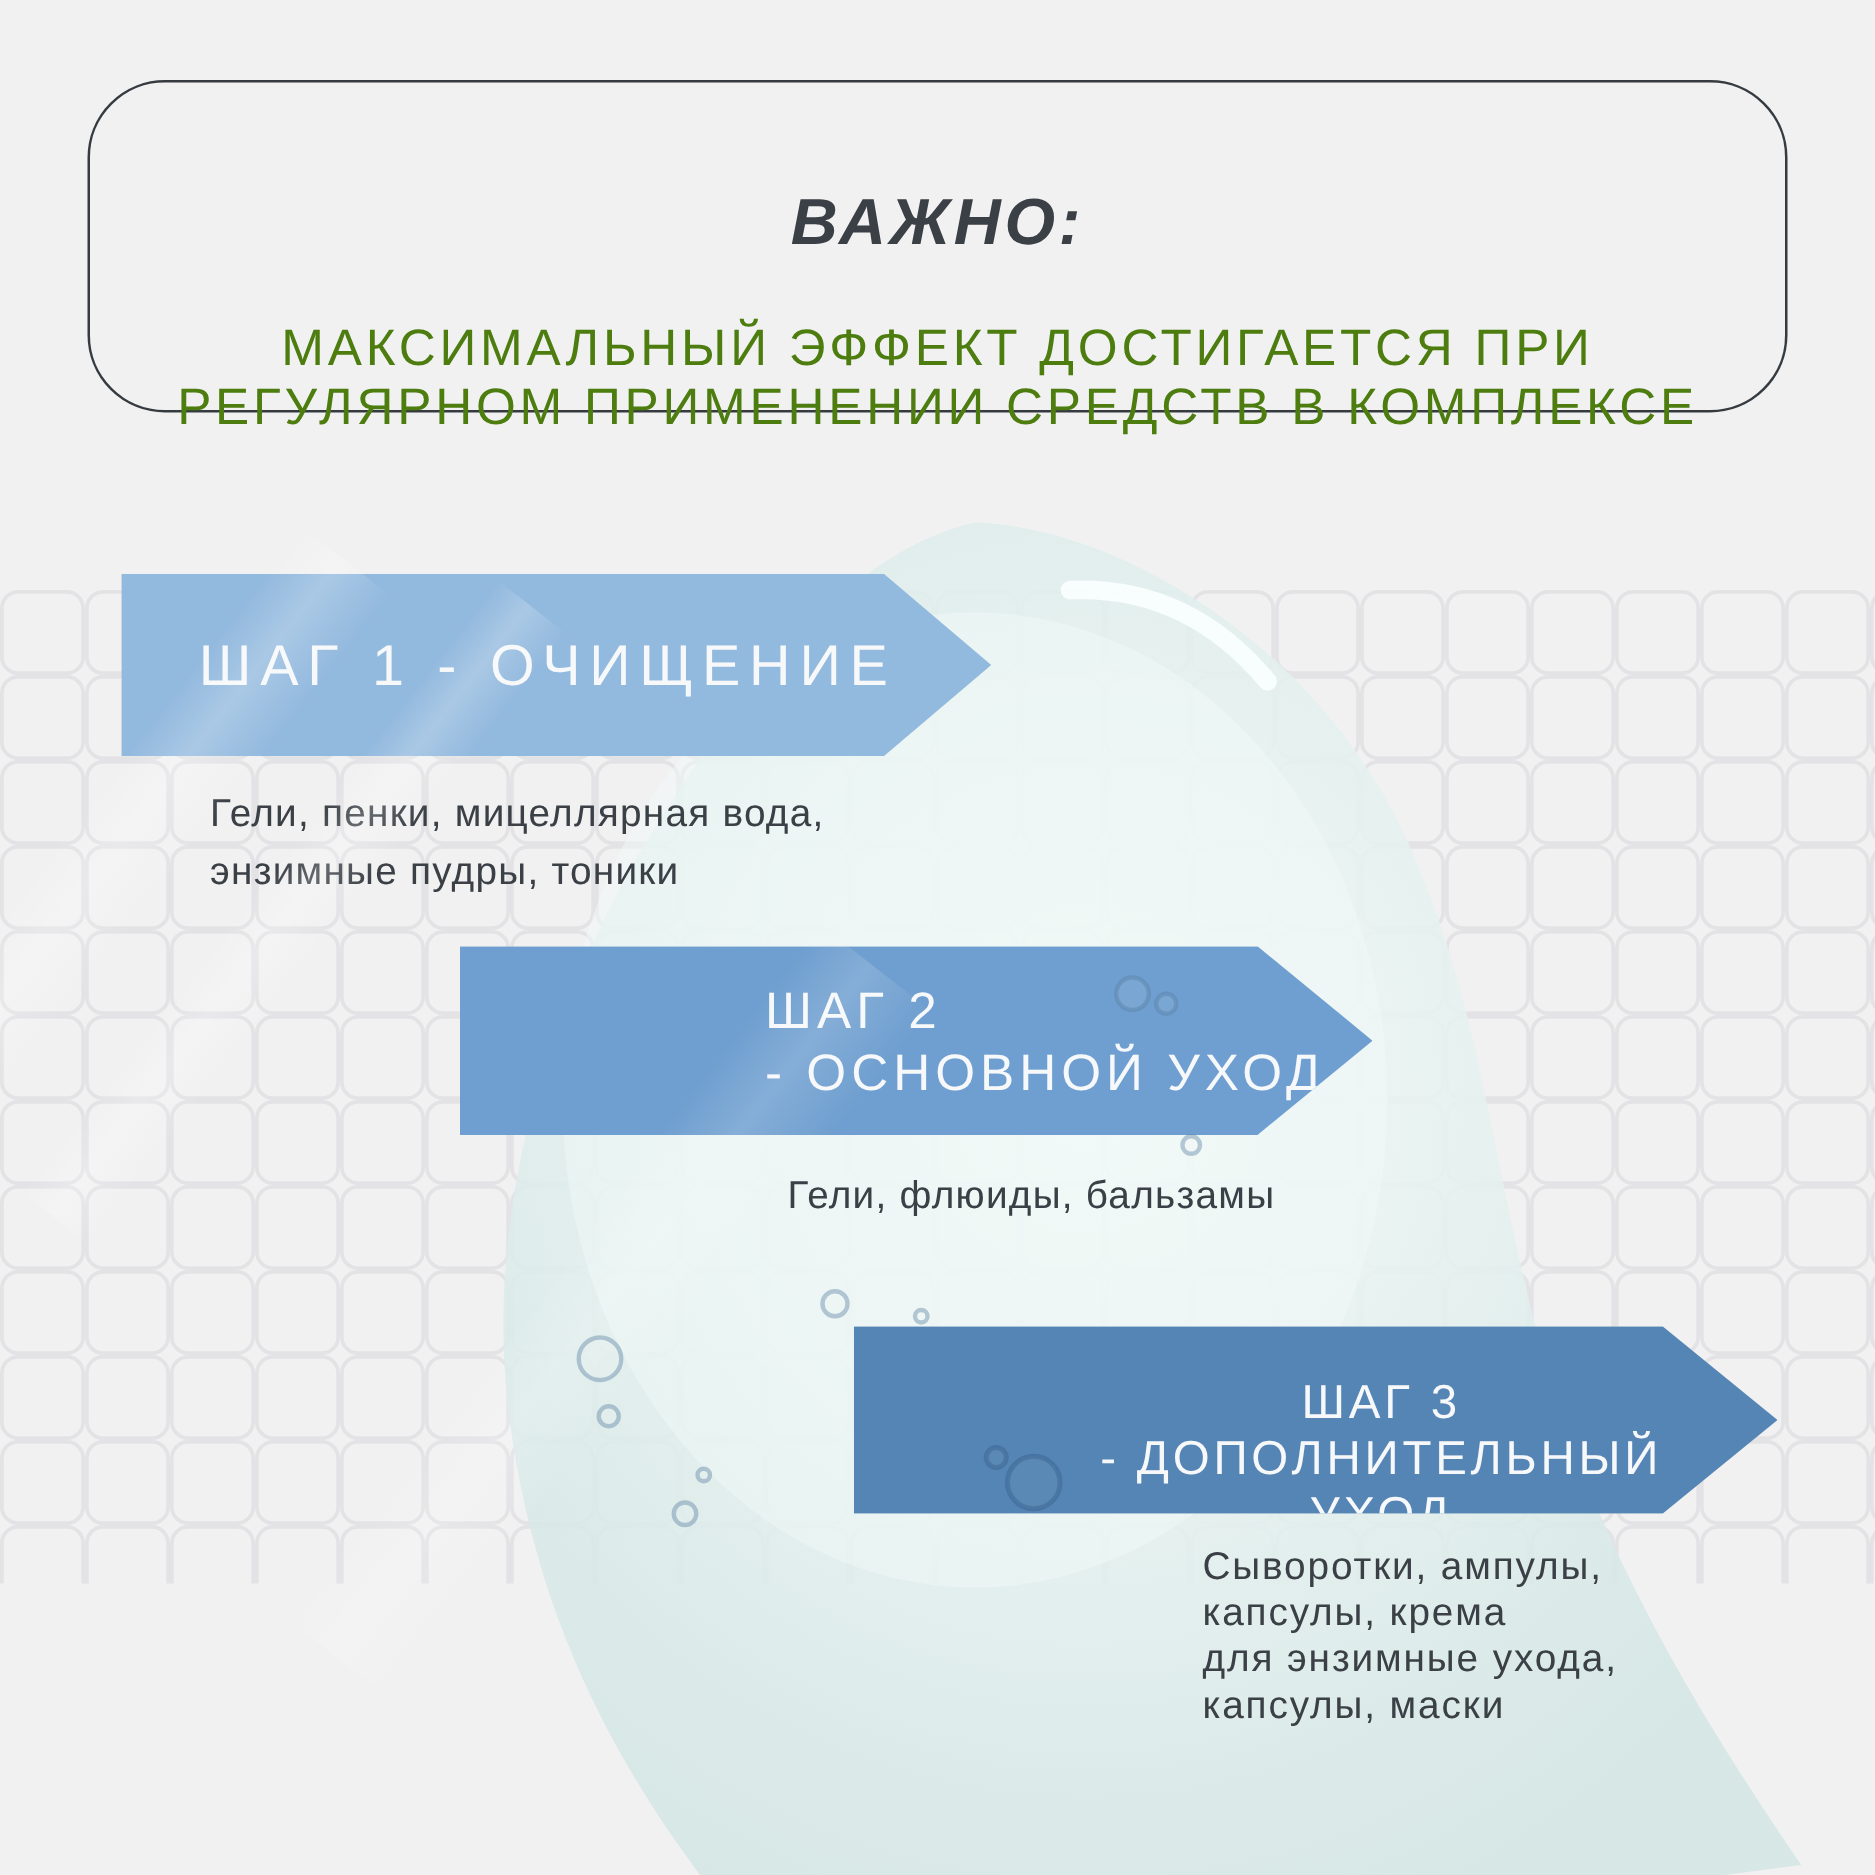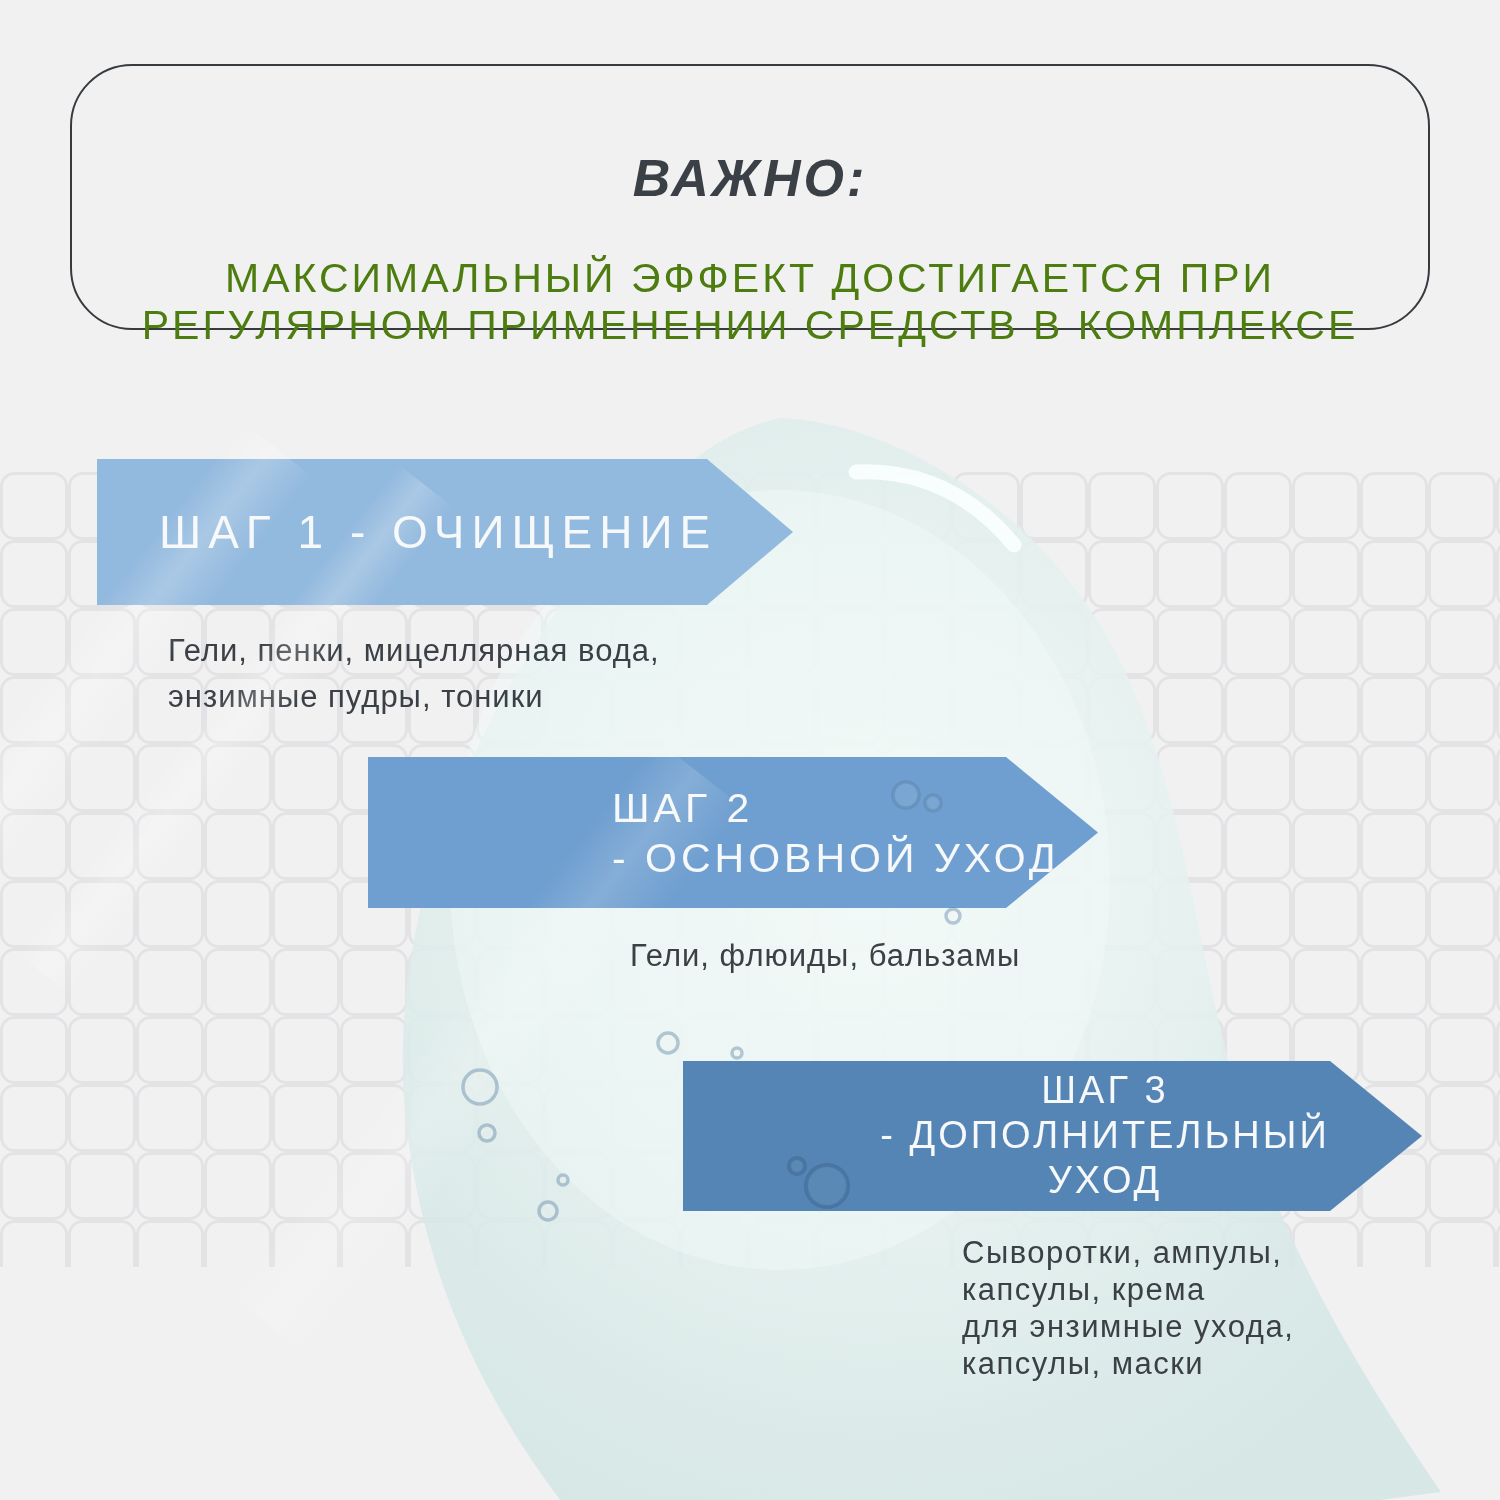--- a/index.html
+++ b/index.html
@@ -35,21 +35,21 @@
     clip-path:polygon(0 0, calc(100% - 92px) 0, 100% 50%, calc(100% - 92px) 100%, 0 100%);
     color:#f6f8fa;
   }
   .banner .banner-text{white-space:nowrap;}
   #banner-1{left:97px;top:459px;width:696px;height:146px;
     clip-path:polygon(0 0, calc(100% - 86px) 0, 100% 50%, calc(100% - 86px) 100%, 0 100%);}
   #banner-1 .banner-text{padding-left:62px;font-size:46px;letter-spacing:7px;line-height:146px;}
   #banner-2{left:368px;top:757px;width:730px;height:151px;}
   #banner-2 .banner-text{padding:26px 0 0 244px;text-align:left;font-size:41px;letter-spacing:4px;line-height:50px;}
   #banner-3{left:683px;top:1061px;width:739px;height:150px;}
-  #banner-3 .banner-text{padding:7px 0 0 105px;text-align:center;font-size:38px;letter-spacing:3px;line-height:45px;}
+  #banner-3 .banner-text{padding:7px 0 0 105px;text-align:center;font-size:38px;letter-spacing:3px;line-height:45px;margin-top:32px;}
 
   
   .step-desc{position:absolute;color:#3b4046;}
   #desc-1{left:168px;top:628px;font-size:31px;line-height:46px;letter-spacing:1px;}
   #desc-2{left:630px;top:936px;font-size:31px;line-height:40px;letter-spacing:1px;}
   #desc-3{left:962px;top:1234px;font-size:31px;line-height:37px;letter-spacing:1.5px;}
 
   
   .sheen{position:absolute;pointer-events:none;
     background:linear-gradient(90deg,rgba(255,255,255,0) 0%,rgba(255,255,255,.22) 45%,rgba(255,255,255,0) 100%);}

